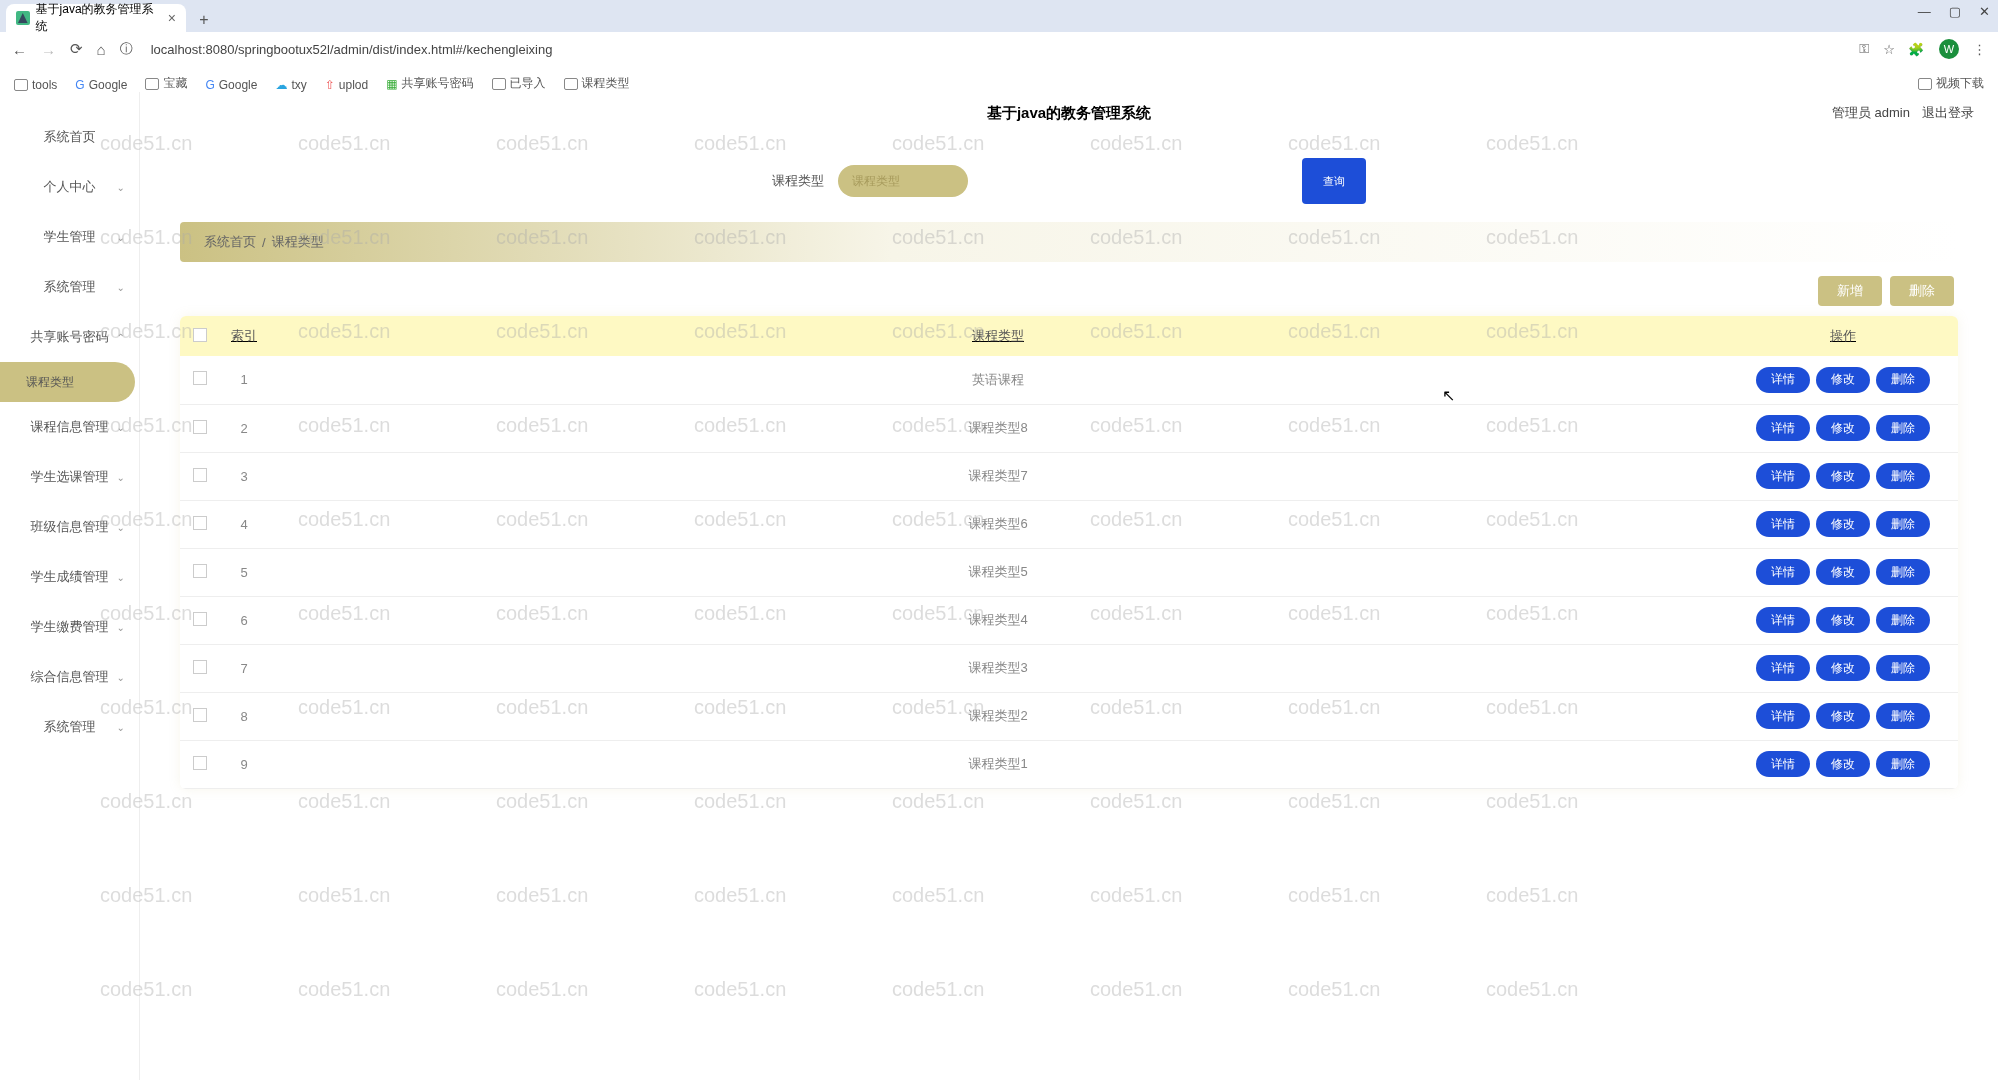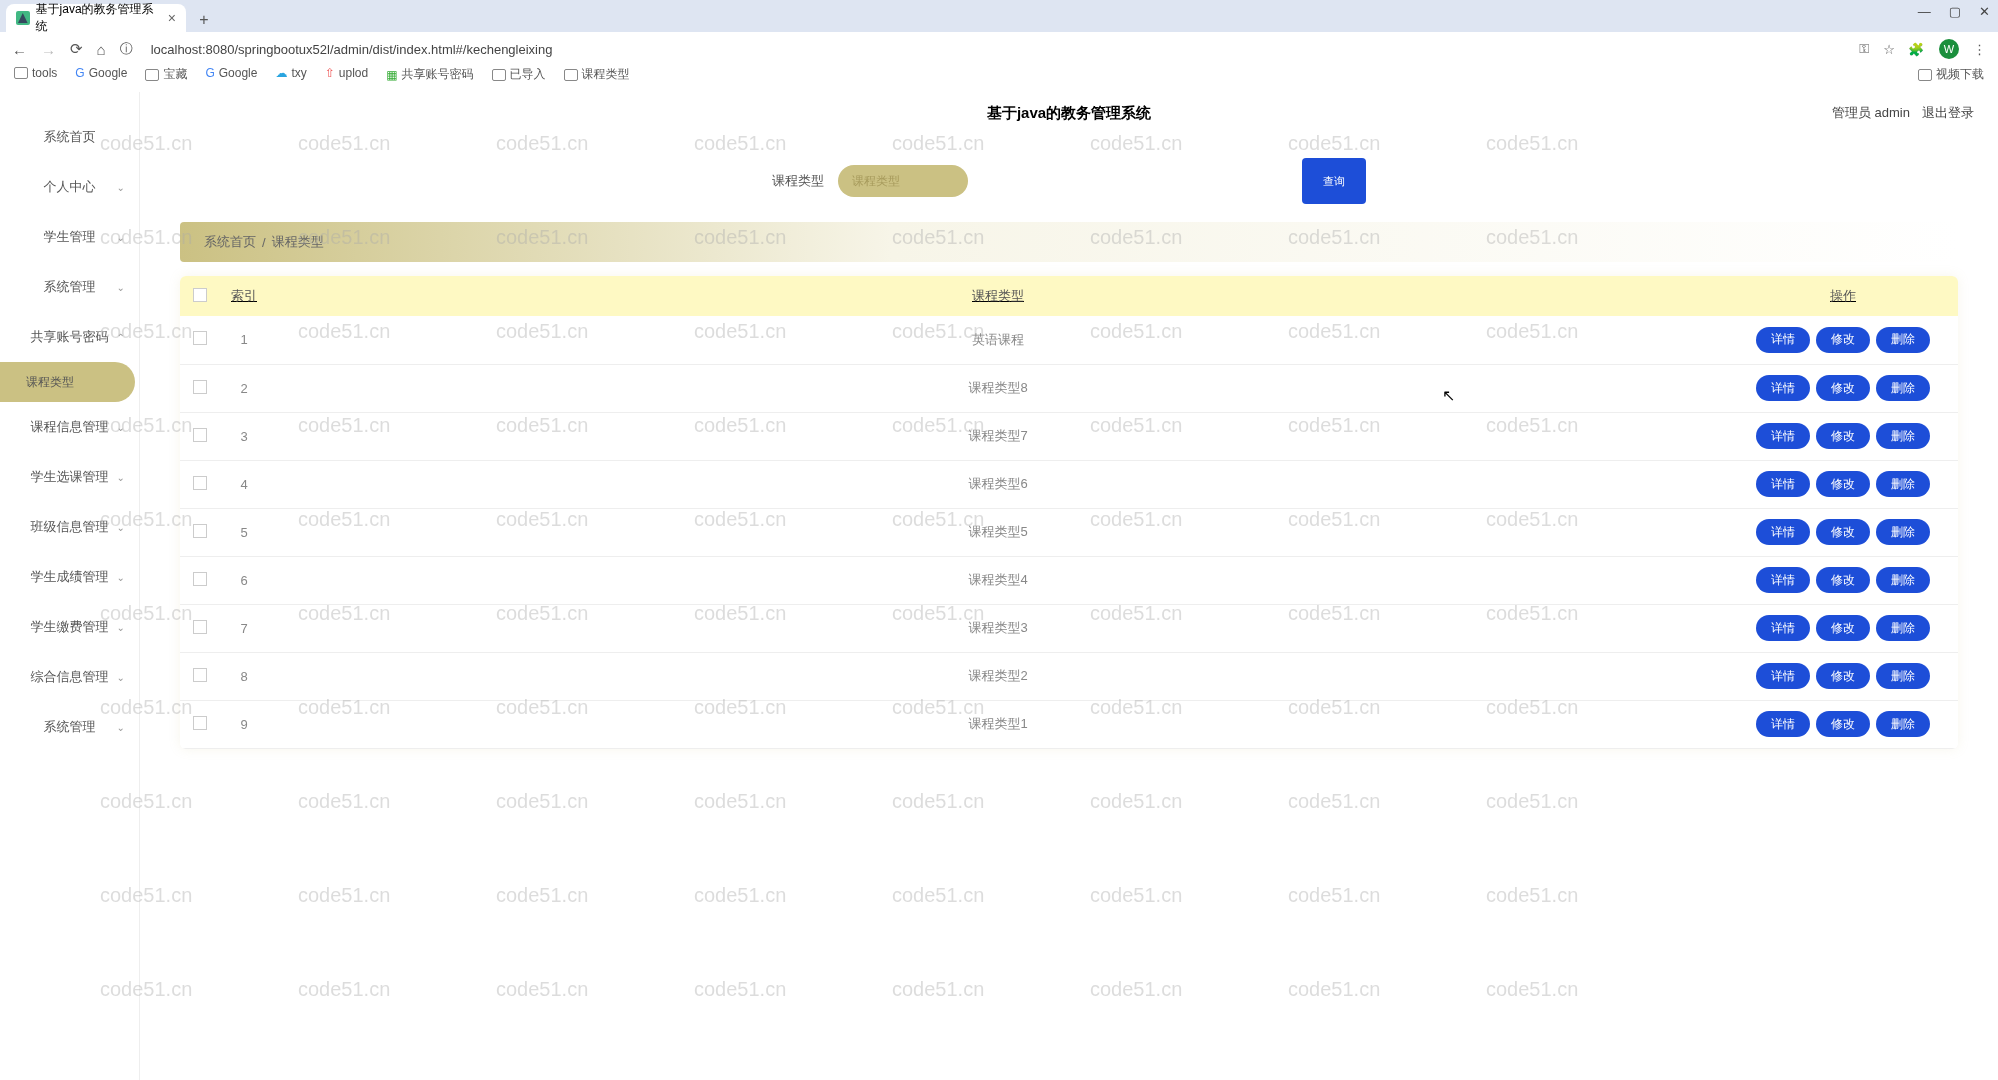--- a/index.html
+++ b/index.html
@@ -16,21 +16,21 @@
 .window-controls { position: absolute; right: 8px; top: 4px; display: flex; gap: 18px; color: #444; }
 .window-controls span { font-size: 13px; cursor: pointer; }
 
 .addr-bar { background: #fff; height: 34px; display: flex; align-items: center; padding: 0 12px; gap: 14px; font-size: 13px; color: #555; }
 .addr-bar .nav-icon { cursor: pointer; font-size: 15px; color: #555; }
 .url-area { flex: 1; display: flex; align-items: center; gap: 6px; }
 .url-text { color: #444; padding-left: 12px; }
 .right-icons { display: flex; gap: 14px; align-items: center; color: #555; }
 .avatar-badge { width: 20px; height: 20px; border-radius: 50%; background: #1a8f3c; color: #fff; display: flex; align-items: center; justify-content: center; font-size: 11px; }
 
-.bookmarks { background: #fff; height: 26px; display: flex; align-items: flex-start; padding: 0 14px; gap: 18px; font-size: 12px; color: #555; }
+.bookmarks { background: #fff; height: 26px; display: flex; align-items: flex-end; padding: 0 14px; gap: 18px; font-size: 12px; color: #555; }
 .bm { display: flex; align-items: center; gap: 4px; cursor: pointer; }
 .bm-icon { width: 14px; height: 12px; border: 1px solid #888; border-radius: 2px; display: inline-block; }
 .bm-right { margin-left: auto; }
 
 
 .app { position: relative; height: calc(1080px - 92px); display: flex; }
 .sidebar { width: 140px; background: #fff; border-right: 1px solid #eee; padding-top: 20px; }
 .side-item { height: 50px; display: flex; align-items: center; justify-content: center; font-size: 13px; color: #555; cursor: pointer; position: relative; }
 .side-item.expandable::after { content: "⌄"; position: absolute; right: 14px; font-size: 10px; color: #999; }
 .side-item.expanded::after { content: "⌃"; }
@@ -179,20 +179,24 @@
       <input class="filter-input" placeholder="课程类型" style="">
       <button class="query-btn">查询</button>
     </div>
 
     <div class="breadcrumb">
       <a>系统首页</a>
       <span>/</span>
       <span>课程类型</span>
     </div>
 
+    <div class="action-row">
+      <button class="action-btn">新增</button>
+      <button class="action-btn">删除</button>
+    </div>
 
     <div class="table-wrap">
       <table>
         <thead>
           <tr>
             <th><span class="chk"></span></th>
             <th>索引</th>
             <th>课程类型</th>
             <th>操作</th>
           </tr>

